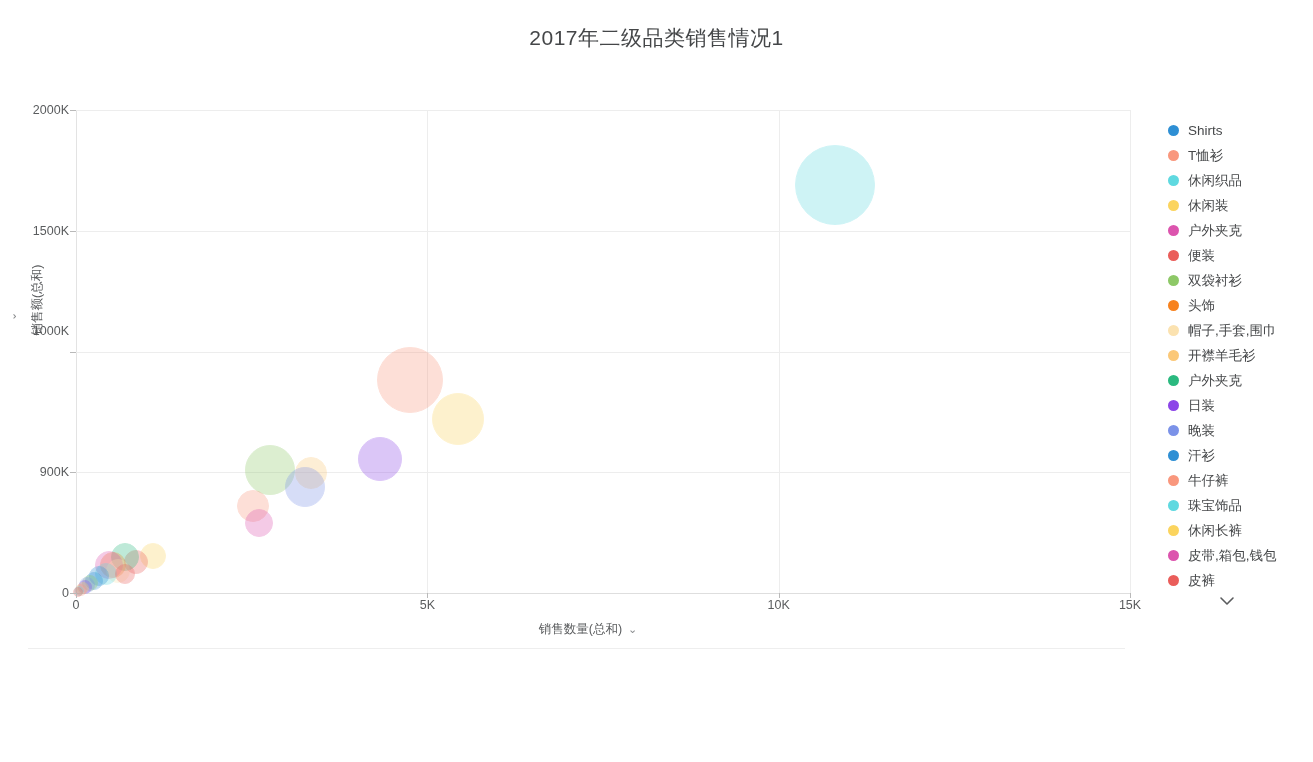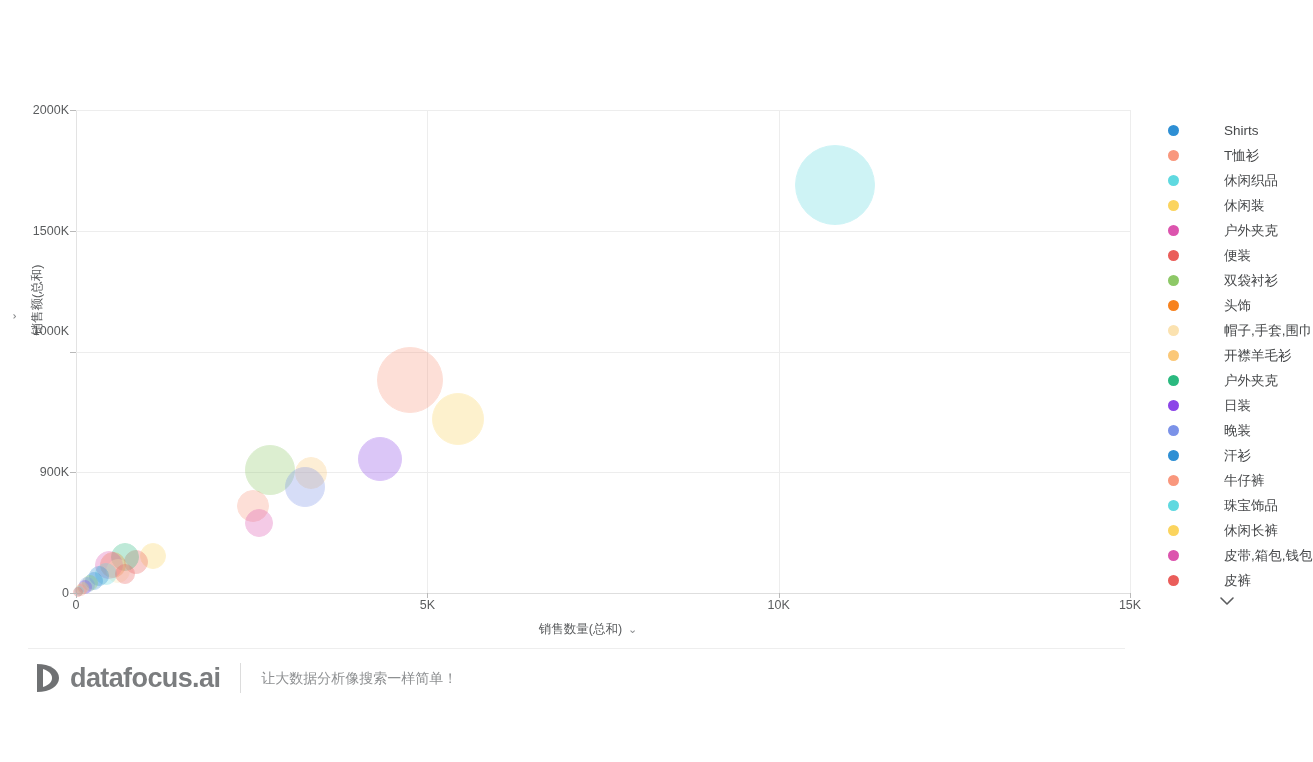--- a/index.html
+++ b/index.html
@@ -69,21 +69,21 @@
   
   .bubble { position: absolute; border-radius: 50%; border-style: solid; border-width: 1px; }
 
   
   .legend {
     position: absolute; left: 1168px; top: 118px;
     width: 145px;
   }
   .legend-item {
     display: flex; align-items: center;
-    height: 25px; cursor: default; gap: 36px;
+    height: 25px; cursor: default;
   }
   .legend-dot {
     width: 11px; height: 11px; border-radius: 50%;
     flex: 0 0 11px; margin-right: 9px;
   }
   .legend-label {
     font-size: 13.5px; color: #46484a; white-space: nowrap;
     overflow: hidden;
   }
   .legend-more {
@@ -101,20 +101,21 @@
     letter-spacing: -.6px; line-height: 34px;
   }
   .logo-sep { width: 1px; height: 30px; background: #dcdcdc; margin: 0 20px; }
   .logo-tagline { font-size: 14px; color: #8e9092; line-height: 34px; white-space: nowrap; }
 </style>
 </head>
 <body>
 
 <div id="app">
 
+  <div class="chart-title">2017年二级品类销售情况1</div>
 
   <div class="plot-wrap">
     <div class="axis-line-y"></div>
     <div class="axis-line-x"></div>
 
     <div class="plot-area" id="plot-area">
         <div class="gridline-h" style="top: 483px; background: rgb(222, 222, 222);"></div>
         <div class="gridline-h" style="top: 362.25px;"></div>
         <div class="gridline-h" style="top: 241.5px;"></div>
         <div class="gridline-h" style="top: 120.75px;"></div>
@@ -262,26 +263,15 @@
       </div>
     <div class="legend-more" id="legend-more">
       <svg width="16" height="10" viewBox="0 0 16 10" aria-hidden="true">
         <path d="M2 2 L8 8 L14 2" stroke="#5a5c5e" stroke-width="1.6" fill="none" stroke-linecap="round" stroke-linejoin="round"></path>
       </svg>
     </div>
   </div>
 
   <div class="footer">
     <div class="footer-divider"></div>
-    <div class="logo-row">
-      <span class="logo-mark">
-        <svg width="34" height="34" viewBox="0 0 34 34">
-          <path d="M5 3 L5 31 C18 31 27 25 27 17 C27 9 18 3 5 3 Z" fill="#6f7173"></path>
-          <path d="M11 8 C17 10 20 13 20 17 C20 21 17 24 11 26 Z" fill="#ffffff"></path>
-        </svg>
-      </span>
-      <span class="logo-text">datafocus.ai</span>
-      <span class="logo-sep"></span>
-      <span class="logo-tagline">让大数据分析像搜索一样简单！</span>
-    </div>
   </div>
 
 </div>
 
 </body></html>

